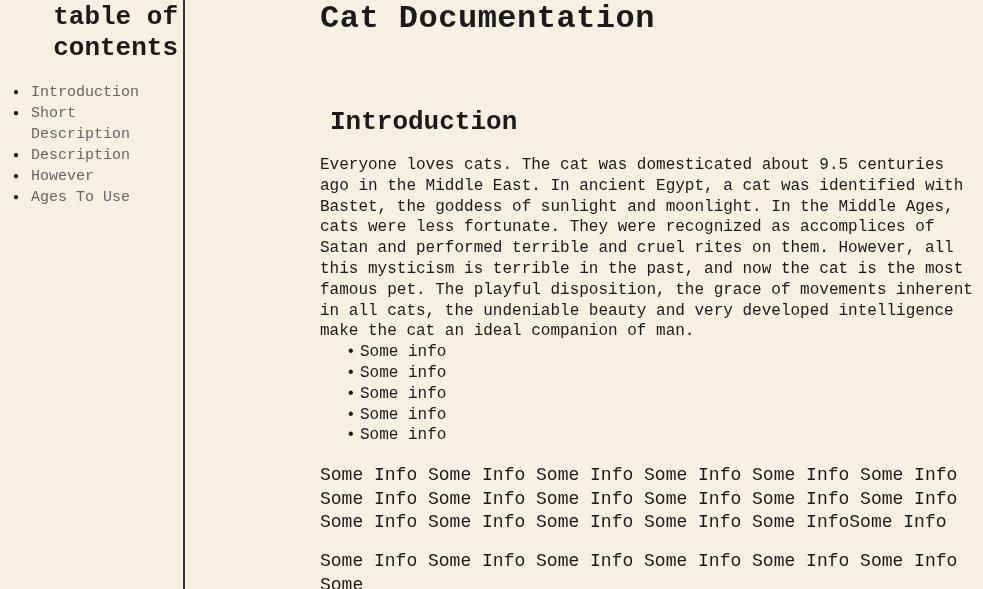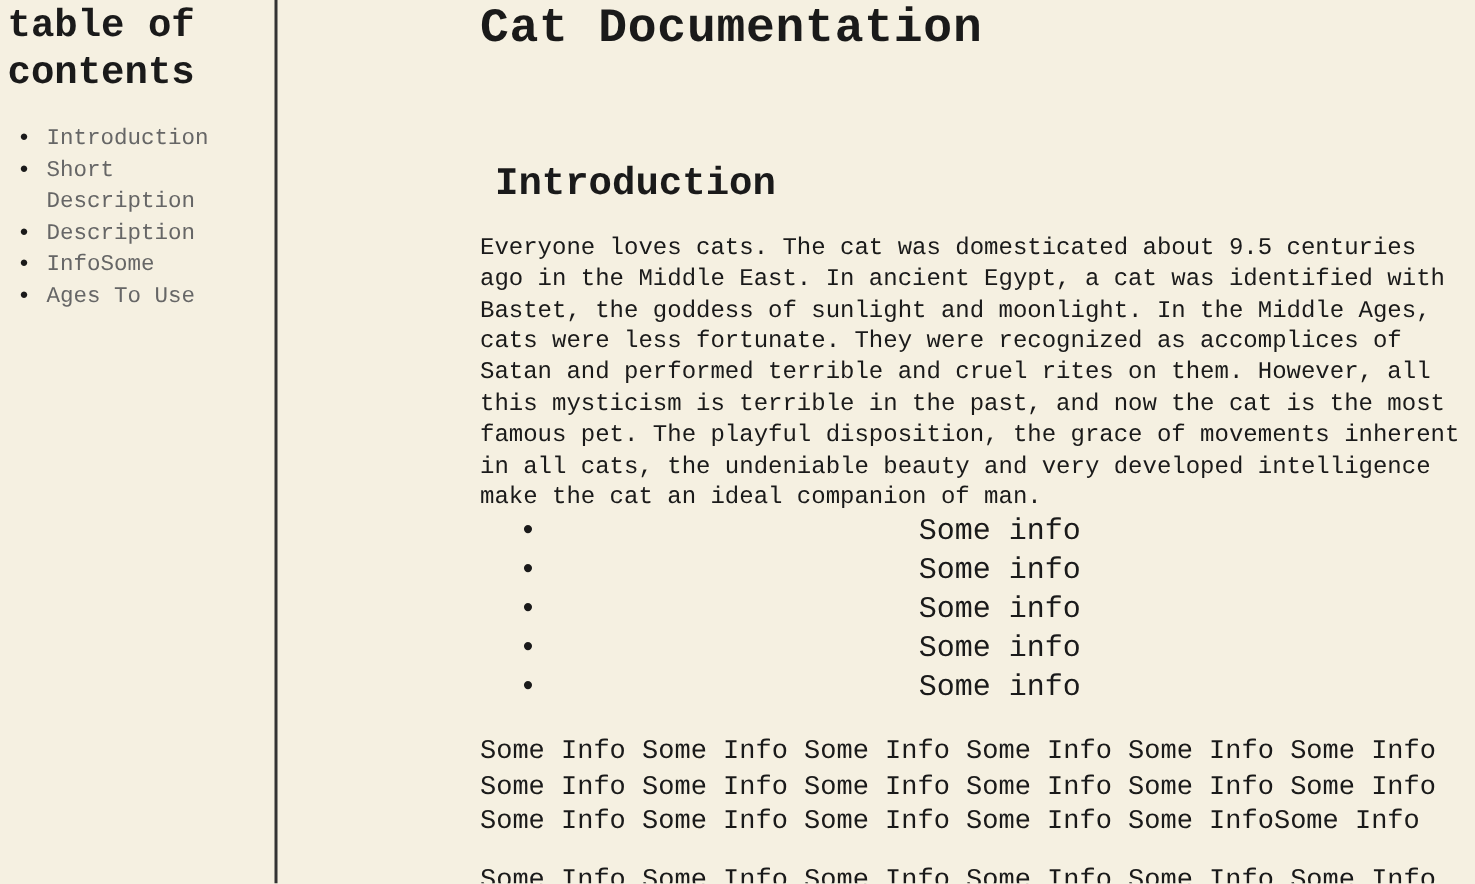--- a/index.html
+++ b/index.html
@@ -18,21 +18,21 @@
     }
     .sidebar {
       width: 185px;
       padding: 0 5px 0 5px;
       border-right: 2px solid #333;
       flex-shrink: 0;
     }
     .toc-title {
       font-size: 26px;
       font-weight: bold;
-      text-align: left;
+      text-align: right;
       line-height: 1.2;
       margin-bottom: 18px;
       padding-top: 2px;
     }
     .toc-list {
       list-style: none;
       padding-left: 8px;
     }
     .toc-list li {
       position: relative;
@@ -74,23 +74,22 @@
       margin-bottom: 0;
     }
     .info-list {
       list-style: none;
       padding-left: 26px;
       margin-bottom: 18px;
     }
     .info-list li {
       position: relative;
       padding-left: 14px;
-      font-size: 20px;
+      font-size: 16px;
       line-height: 1.3;
-      text-align: center;
     }
     .info-list li::before {
       content: "•";
       position: absolute;
       left: 0;
       color: #1a1a1a;
     }
     .info-para {
       font-size: 18px;
       line-height: 1.3;
@@ -99,21 +98,21 @@
   </style>
 </head>
 <body>
 
 <aside class="sidebar">
   <div class="toc-title">table of contents</div>
   <ul class="toc-list">
     <li><span>Introduction</span></li>
     <li><span>Short Description</span></li>
     <li><span>Description</span></li>
-    <li><span>InfoSome</span></li>
+    <li><span>However</span></li>
     <li><span>Ages To Use</span></li>
   </ul>
 </aside>
 
 <main class="main">
   <h1 class="page-title">Cat Documentation</h1>
   <h2 class="section-title">Introduction</h2>
   <p class="intro-text">Everyone loves cats. The cat was domesticated about 9.5 centuries ago in the Middle East. In ancient Egypt, a cat was identified with Bastet, the goddess of sunlight and moonlight. In the Middle Ages, cats were less fortunate. They were recognized as accomplices of Satan and performed terrible and cruel rites on them. However, all this mysticism is terrible in the past, and now the cat is the most famous pet. The playful disposition, the grace of movements inherent in all cats, the undeniable beauty and very developed intelligence make the cat an ideal companion of man.</p>
   <ul class="info-list">
     <li>Some info</li>

